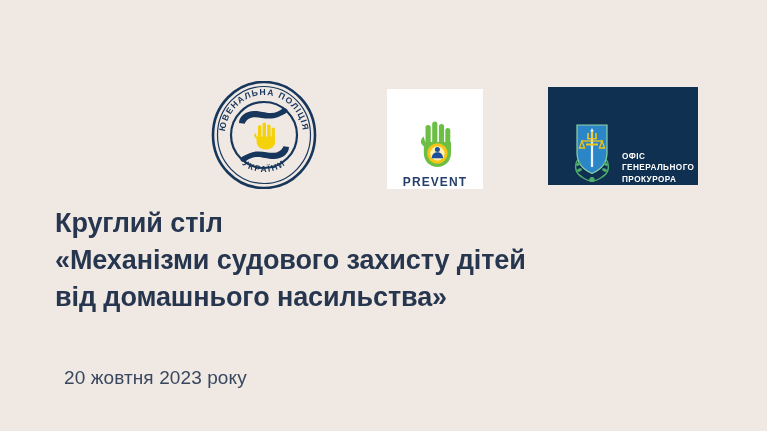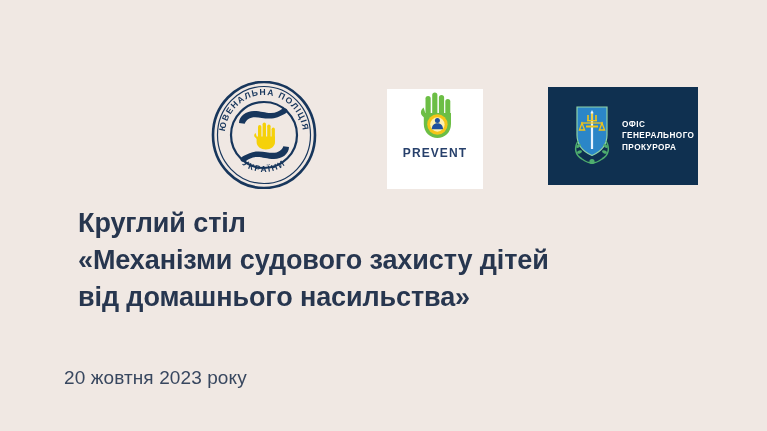--- a/index.html
+++ b/index.html
@@ -74,61 +74,61 @@
   
   #logo-prevent {
     left: 387px;
     top: 19px;
     width: 96px;
     height: 100px;
     background: #ffffff;
     display: flex;
     flex-direction: column;
     align-items: center;
-    justify-content: flex-start;
+    justify-content: flex-end;
   }
   .prevent-mark { width: 52px; height: 52px; }
   .prevent-mark svg { display: block; width: 100%; height: 100%; }
   .prevent-word {
     margin-top: 5px;
     font-size: 12px;
     font-weight: bold;
     letter-spacing: 1.1px;
     color: #27406b;
     font-family: "Liberation Sans", sans-serif;
   }
 
   
   #logo-prosecutor {
     left: 548px;
     top: 17px;
     width: 150px;
     height: 98px;
     background: #0f3050;
     display: flex;
-    align-items: center;
+    align-items: flex-end;
     padding-left: 23px;
   }
   .pg-crest { width: 42px; height: 62px; flex: 0 0 auto; }
   .pg-crest svg { display: block; width: 100%; height: 100%; }
   .pg-text {
     margin-left: 9px;
     color: #ffffff;
     font-size: 8.2px;
     line-height: 11.5px;
     font-weight: bold;
     letter-spacing: .45px;
     white-space: pre-line;
     font-family: "Liberation Sans", sans-serif;
   }
 
   
   #event-title {
     position: absolute;
-    left: 78px;
+    left: 55px;
     top: 205px;
     width: 660px;
     font-size: 27px;
     line-height: 37px;
     color: #27364f;
     letter-spacing: -0.1px;
     white-space: pre-line;
   }
 
   #event-date {

